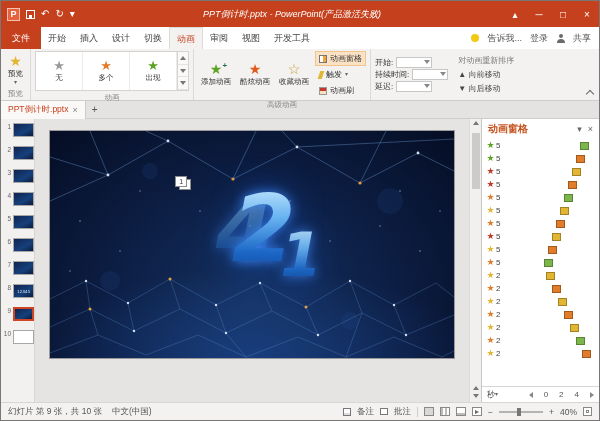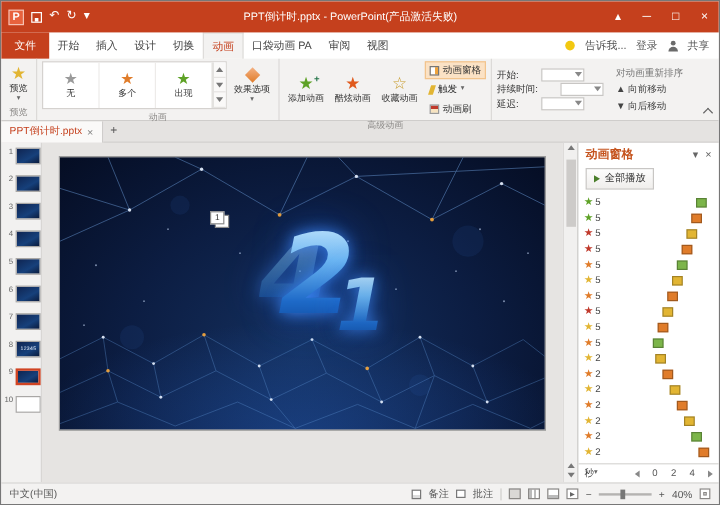--- a/index.html
+++ b/index.html
@@ -6,21 +6,21 @@
   html,body{background:#8a8a8a;font-family:"Liberation Sans",sans-serif;}
   .window{width:600px;height:421px;display:flex;flex-direction:column;background:#F3F2F1;border:1px solid #777;overflow:hidden;}
 
   
   .titlebar{height:26px;background:#C5401D;display:flex;align-items:center;position:relative;color:#fff;flex:0 0 auto;}
   .qat{display:flex;align-items:center;gap:6px;padding-left:6px;z-index:2;}
   .appicon{width:13px;height:13px;background:#E8623D;border:1px solid #ffffff99;color:#fff;font-size:9px;font-weight:bold;display:flex;align-items:center;justify-content:center;}
   .i-save{width:9px;height:9px;border:1px solid #fff;position:relative;display:inline-block;}
   .i-save::after{content:"";position:absolute;left:2px;bottom:0;width:3px;height:3px;background:#fff;}
   .qat .glyph{font-size:10px;line-height:10px;color:#fff;}
-  .wtitle{position:absolute;left:0;right:16px;text-align:center;font-size:9px;color:#fff;}
+  .wtitle{position:absolute;left:0;right:16px;text-align:center;font-size:9px;color:#fff;font-style:italic;}
   .winctl{margin-left:auto;display:flex;z-index:2;}
   .winbtn{width:24px;height:26px;display:flex;align-items:center;justify-content:center;font-size:10px;color:#fff;}
 
   
   .tabbar{height:22px;background:#fff;display:flex;align-items:stretch;flex:0 0 auto;}
   .tab{padding:0 7px;font-size:9px;line-height:22px;color:#444;white-space:nowrap;}
   .tab.file{background:#C5401D;color:#fff;padding:0 11px;}
   .tab.active{color:#C5401D;background:#F3F2F1;border:1px solid #DEDCDA;border-bottom:none;}
   .tab-right{margin-left:auto;display:flex;align-items:center;gap:8px;padding-right:8px;font-size:9px;color:#555;white-space:nowrap;}
   .bulb{width:8px;height:8px;border-radius:50%;background:#F2C811;display:inline-block;}
@@ -46,21 +46,21 @@
   .gscroll span{flex:1;display:flex;align-items:center;justify-content:center;border-bottom:1px solid #E5E3E1;}
   .tri-up{width:0;height:0;border-left:3px solid transparent;border-right:3px solid transparent;border-bottom:4px solid #777;}
   .tri-dn{width:0;height:0;border-left:3px solid transparent;border-right:3px solid transparent;border-top:4px solid #777;}
   .ic-diamond{width:9px;height:9px;background:linear-gradient(135deg,#F4B183,#E07C2A);transform:rotate(45deg);display:inline-block;margin:2px 0;}
   .smallbtns{display:flex;flex-direction:column;justify-content:center;gap:1px;}
   .sbtn{display:flex;align-items:center;gap:3px;font-size:8px;color:#333;padding:1px 3px;border:1px solid transparent;white-space:nowrap;}
   .sbtn.active{background:#FBE2C5;border-color:#F2C48D;}
   .ic-pane{width:8px;height:8px;border:1px solid #777;background:linear-gradient(90deg,#fff 55%,#F0A43C 55%);display:inline-block;}
   .ic-bolt{width:4px;height:8px;background:#E2B533;transform:skewX(-18deg);display:inline-block;}
   .ic-brush{width:8px;height:8px;background:linear-gradient(180deg,#C0392B 50%,#f7e3c0 50%);border:1px solid #999;display:inline-block;}
-  .timrow{display:flex;align-items:flex-end;gap:19px;font-size:8px;color:#333;white-space:nowrap;}
+  .timrow{display:flex;align-items:flex-end;gap:3px;font-size:8px;color:#333;white-space:nowrap;}
   .tbox{width:36px;height:11px;border:1px solid #C8C6C4;background:#fff;position:relative;}
   .tbox::after{content:"";position:absolute;right:1px;top:2px;border-left:3px solid transparent;border-right:3px solid transparent;border-top:4px solid #888;}
   .tim-right{display:flex;flex-direction:column;justify-content:flex-end;gap:3px;font-size:8px;color:#444;padding-left:7px;white-space:nowrap;}
   .chev-up{width:6px;height:6px;border-left:1.5px solid #666;border-top:1.5px solid #666;transform:rotate(45deg);position:absolute;right:6px;bottom:3px;}
 
   
   .doctabs{height:18px;background:#E5E3E1;border-bottom:1px solid #CFCDCB;display:flex;align-items:center;font-size:8.5px;flex:0 0 auto;}
   .dtab{height:18px;display:flex;align-items:center;gap:4px;background:#FAF9F8;border-right:1px solid #CFCDCB;padding:0 7px;color:#C5401D;}
   .dtab .x{color:#888;font-size:9px;}
   .dplus{width:18px;text-align:center;color:#555;font-size:10px;}
@@ -157,23 +157,23 @@
   </div>
 
   <div class="tabbar">
     <div id="tabs" style="display:flex;">
         <div class="tab file">文件</div>
         <div class="tab">开始</div>
         <div class="tab">插入</div>
         <div class="tab">设计</div>
         <div class="tab">切换</div>
         <div class="tab active">动画</div>
-        <div class="tab">口袋动画 PA</div>
         <div class="tab">审阅</div>
         <div class="tab">视图</div>
+        <div class="tab">开发工具</div>
       </div>
     <div class="tab-right">
       <span class="bulb"></span>
       <span>告诉我...</span>
       <span>登录</span>
       <span class="person"></span>
       <span>共享</span>
     </div>
   </div>
 
@@ -210,25 +210,20 @@
             <span>
                 <i class="tri-up"></i>
               </span>
             <span>
                 <i class="tri-dn"></i>
               </span>
             <span>
                 <i class="tri-dn"></i>
               </span>
           </div>
-        </div>
-        <div class="bigbtn">
-          <span class="ic-diamond"></span>
-          <span>效果选项</span>
-          <span class="caret">▾</span>
         </div>
       </div>
       <div class="rlabel">动画</div>
     </div>
 
     <div class="rgroup">
       <div class="rcontent">
         <div class="bigbtn">
           <span class="bstar plus-badge" style="color:#5EA226;">★</span>
           <span>添加动画</span>
@@ -439,24 +434,20 @@
     </div>
 
     <div class="anim-pane">
       <div class="ap-header">
         <span class="ap-title">动画窗格</span>
         <span class="ap-ctrl">
           <span>▾</span>
           <span>×</span>
         </span>
       </div>
-      <div class="ap-play">
-        <i class="tri-right"></i>
-        <span>全部播放</span>
-      </div>
       <div class="ap-list" id="anim-items">
           <div class="arow">
             <span class="astar" style="color: rgb(94, 162, 38);">★</span>
             <span class="anum">5</span>
             <div class="abars">
               <span class="abar" style="left: 74px; background: rgb(124, 181, 74);"></span>
             </div>
           </div>
           <div class="arow">
             <span class="astar" style="color: rgb(94, 162, 38);">★</span>
@@ -581,20 +572,21 @@
               <span class="scale-num">2</span>
               <span class="scale-num">4</span>
             </span>
           <i class="tri-r"></i>
         </span>
       </div>
     </div>
   </div>
 
   <div class="statusbar">
+    <span>幻灯片 第 9 张，共 10 张</span>
     <span>中文(中国)</span>
     <span class="sb-right">
       <span class="ic-note"></span>
       <span>备注</span>
       <span class="ic-comm"></span>
       <span>批注</span>
       <span class="vdiv"></span>
       <span class="vi cur"></span>
       <span class="vi sorter"></span>
       <span class="vi read"></span>

